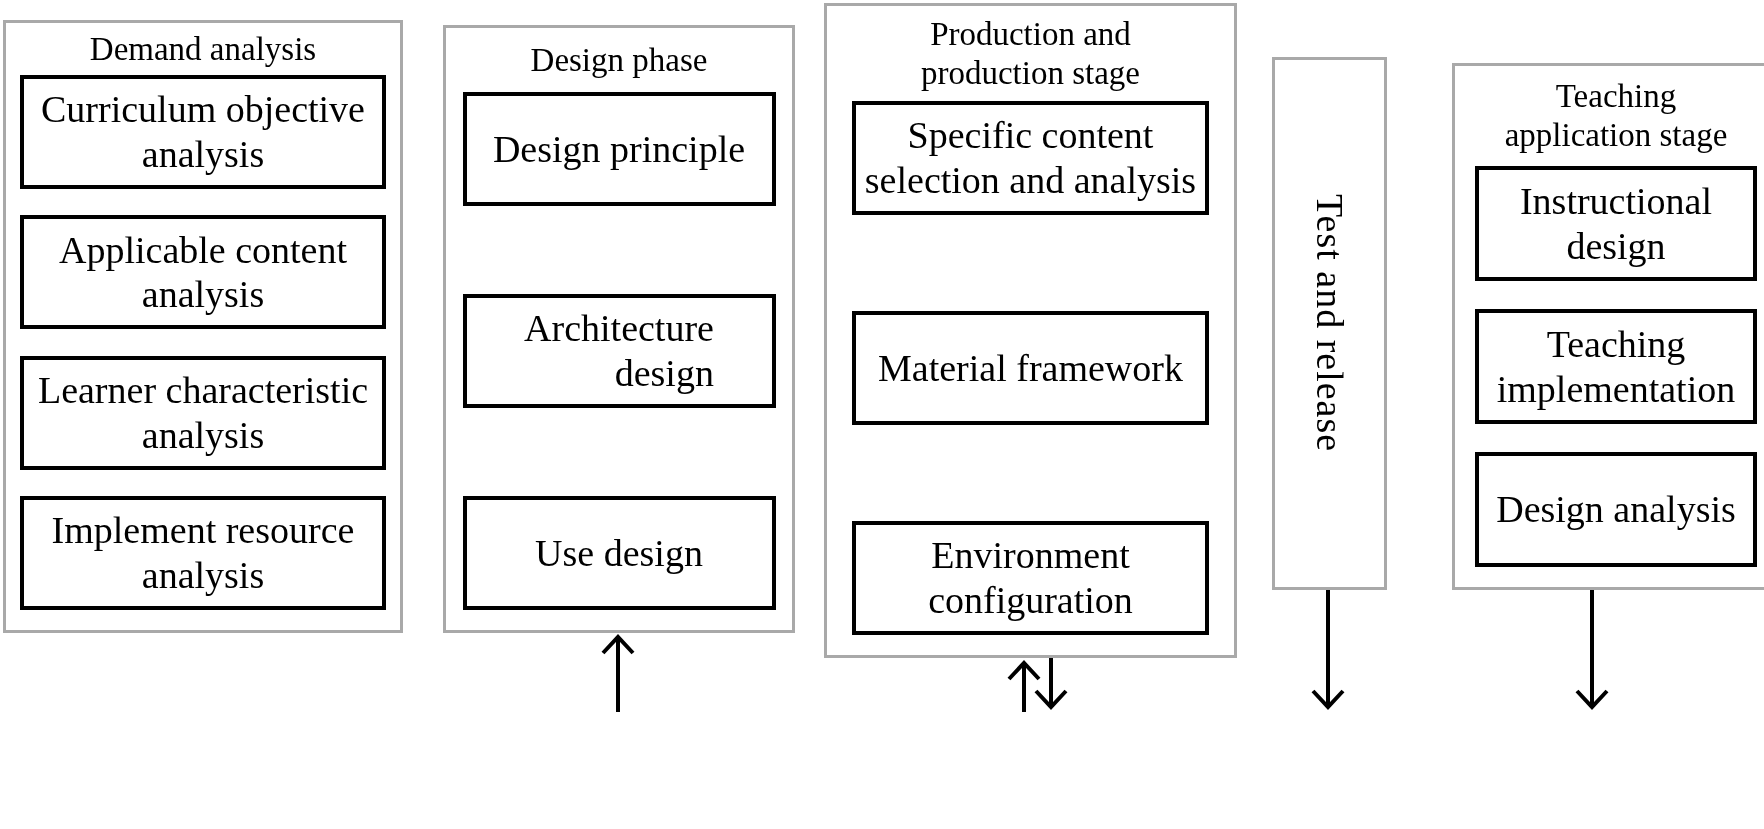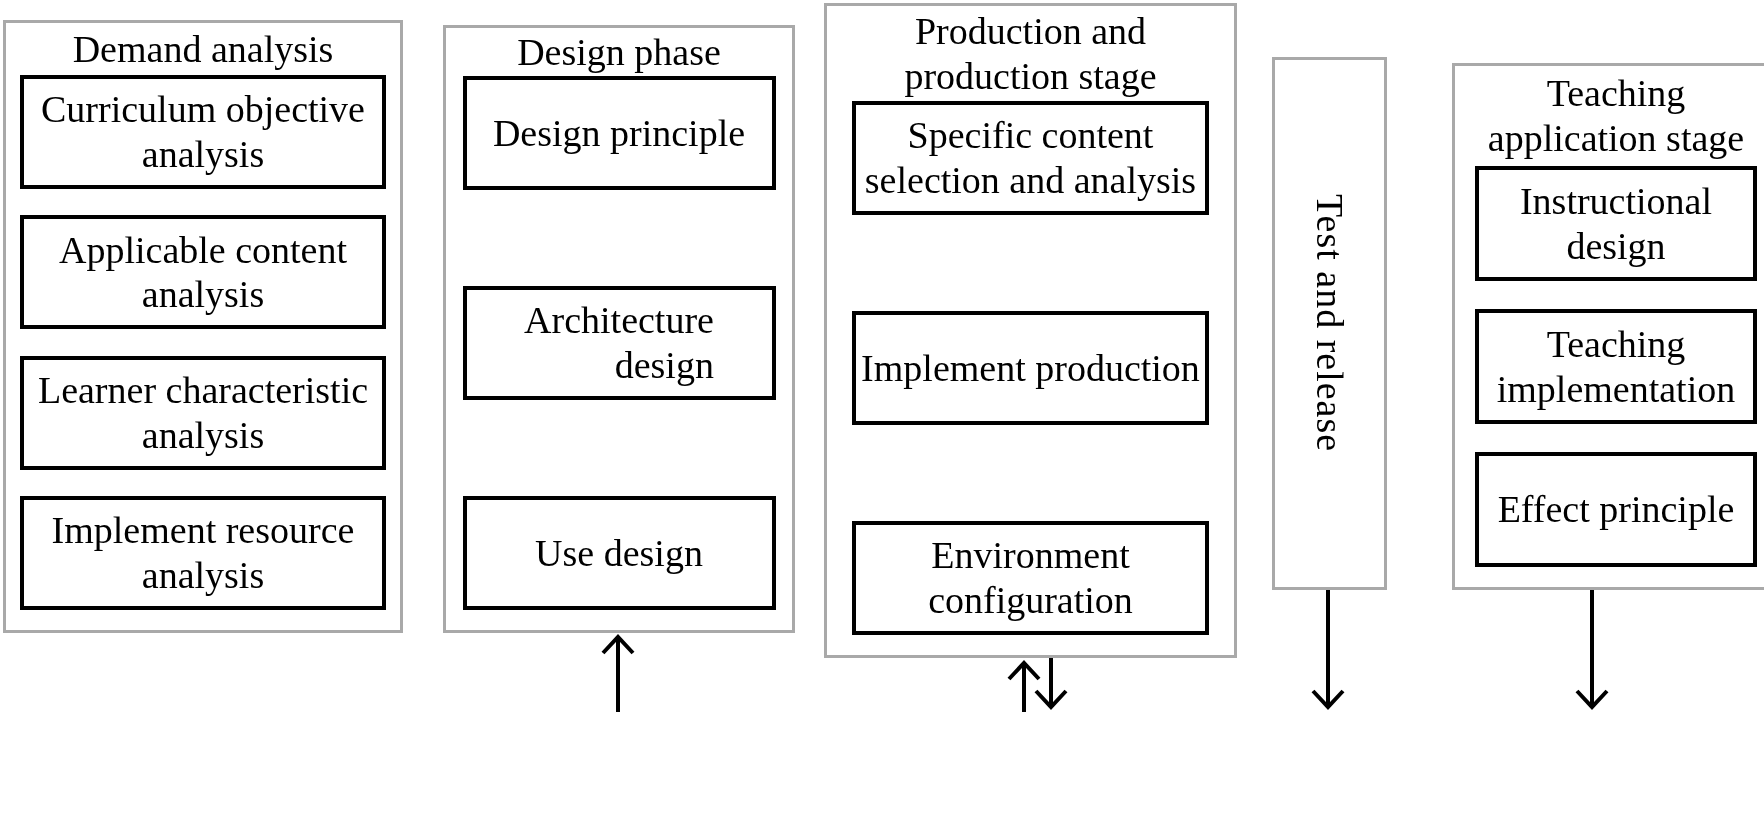--- a/index.html
+++ b/index.html
@@ -27,21 +27,21 @@
     flex-direction:column;
     align-items:center;
   }
   .panel-title{
     flex:0 0 auto;
     display:flex;
     align-items:center;
     justify-content:center;
     text-align:center;
     white-space:pre-line;
-    font-size:38px;
+    font-size:33px;
     line-height:1.18;
   }
   .boxes{
     flex:1 1 auto;
     width:100%;
     display:flex;
     flex-direction:column;
     align-items:center;
     justify-content:space-between;
     padding-bottom:20px;
@@ -58,21 +58,21 @@
     white-space:pre-line;
     font-size:38px;
     line-height:1.18;
   }
   
   #panel-demand{left:3px;top:20px;width:400px;height:613px;}
   #panel-demand .panel-title{height:52px;}
   #panel-demand .inner-box{width:366px;height:114px;}
 
   #panel-design{left:443px;top:25px;width:352px;height:608px;}
-  #panel-design .panel-title{height:48px;}
+  #panel-design .panel-title{height:64px;}
   #panel-design .inner-box{width:313px;height:114px;text-align:right;}
 
   #panel-production{left:824px;top:3px;width:413px;height:655px;}
   #panel-production .panel-title{height:95px;}
   #panel-production .inner-box{width:357px;height:114px;}
 
   #panel-teaching{left:1452px;top:63px;width:328px;height:527px;}
   #panel-teaching .panel-title{height:100px;}
   #panel-teaching .inner-box{width:282px;height:115px;}
 
@@ -141,39 +141,39 @@
       <div class="inner-box">Use design</div>
     </div>
   </div>
 
   <div class="panel" id="panel-production">
     <div class="panel-title">Production and
 production stage</div>
     <div class="boxes">
       <div class="inner-box">Specific content
 selection and analysis</div>
-      <div class="inner-box">Implement production</div>
+      <div class="inner-box">Material framework</div>
       <div class="inner-box">Environment
 configuration</div>
     </div>
   </div>
 
   <div id="test-release-box">
     <div class="vertical-label">Test and release</div>
   </div>
 
   <div class="panel" id="panel-teaching">
     <div class="panel-title">Teaching
 application stage</div>
     <div class="boxes">
       <div class="inner-box">Instructional
 design</div>
       <div class="inner-box">Teaching
 implementation</div>
-      <div class="inner-box">Effect principle</div>
+      <div class="inner-box">Design analysis</div>
     </div>
   </div>
 
 
   <svg id="arrow-layer" viewBox="0 0 1764 829" xmlns="http://www.w3.org/2000/svg">
     <g>
       <line x1="618" y1="712" x2="618" y2="640"></line>
       <path d="M603,653 L618,637 L633,653"></path>
     </g>
     <g>

